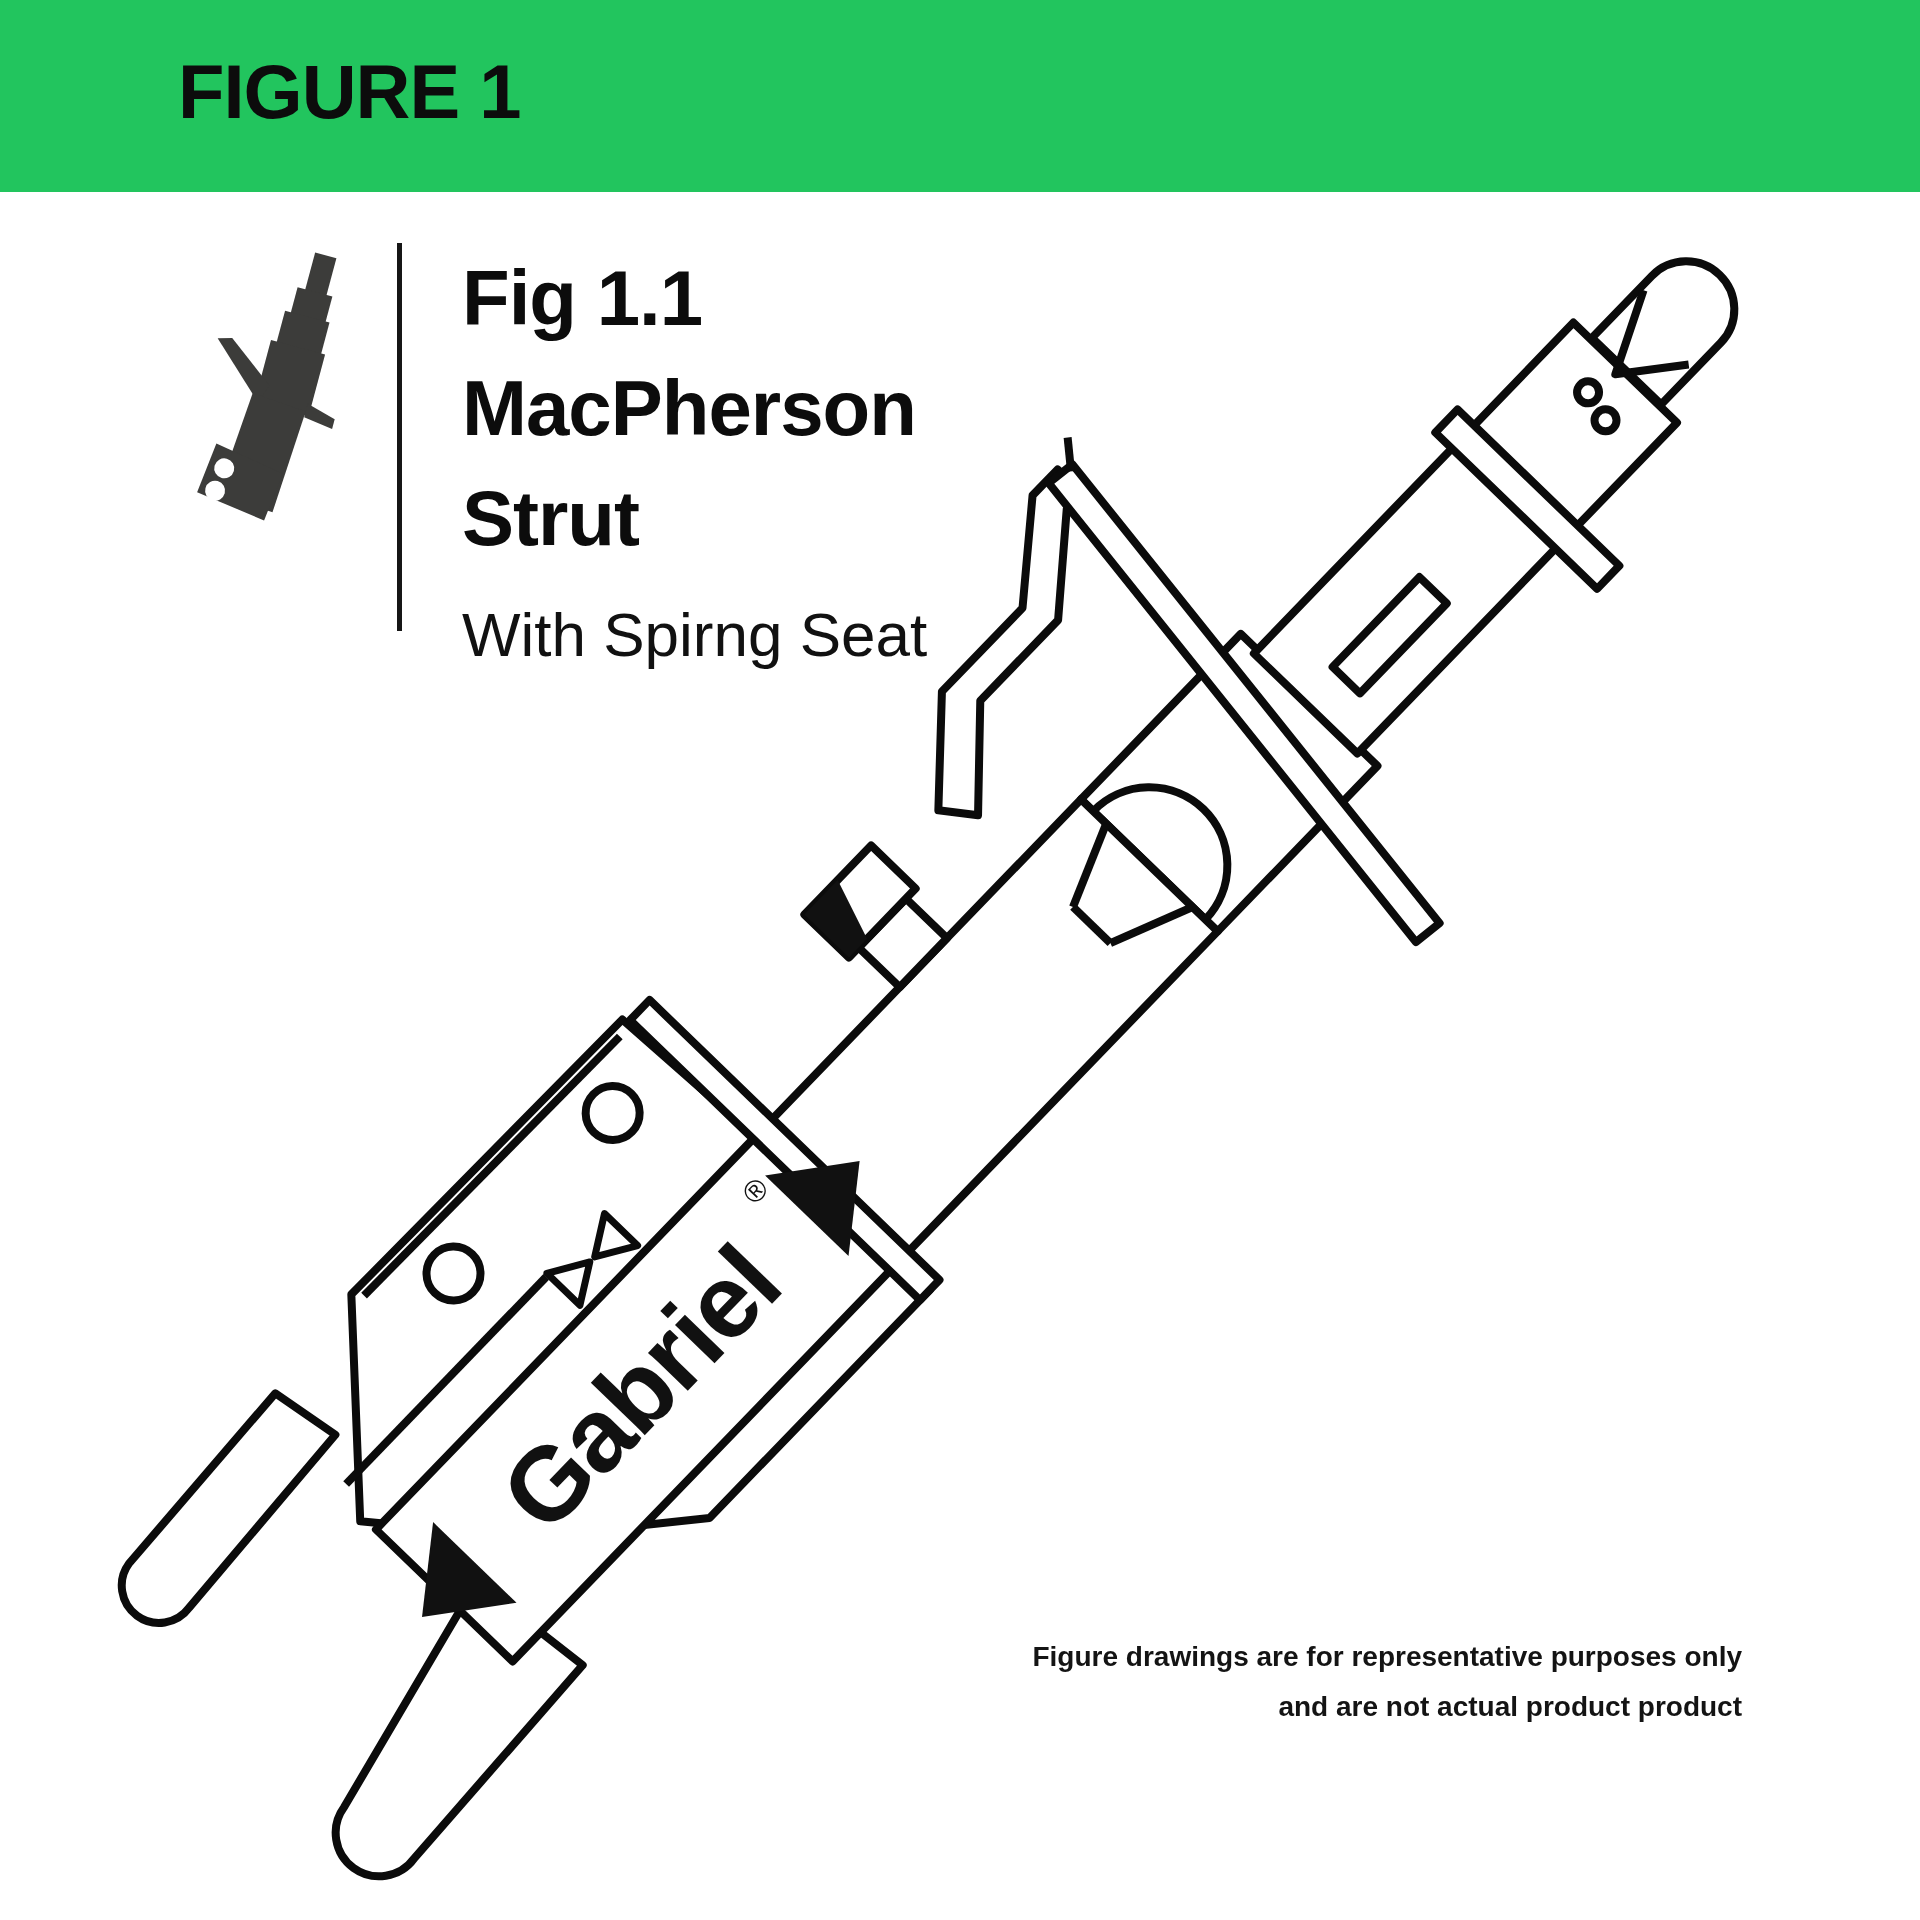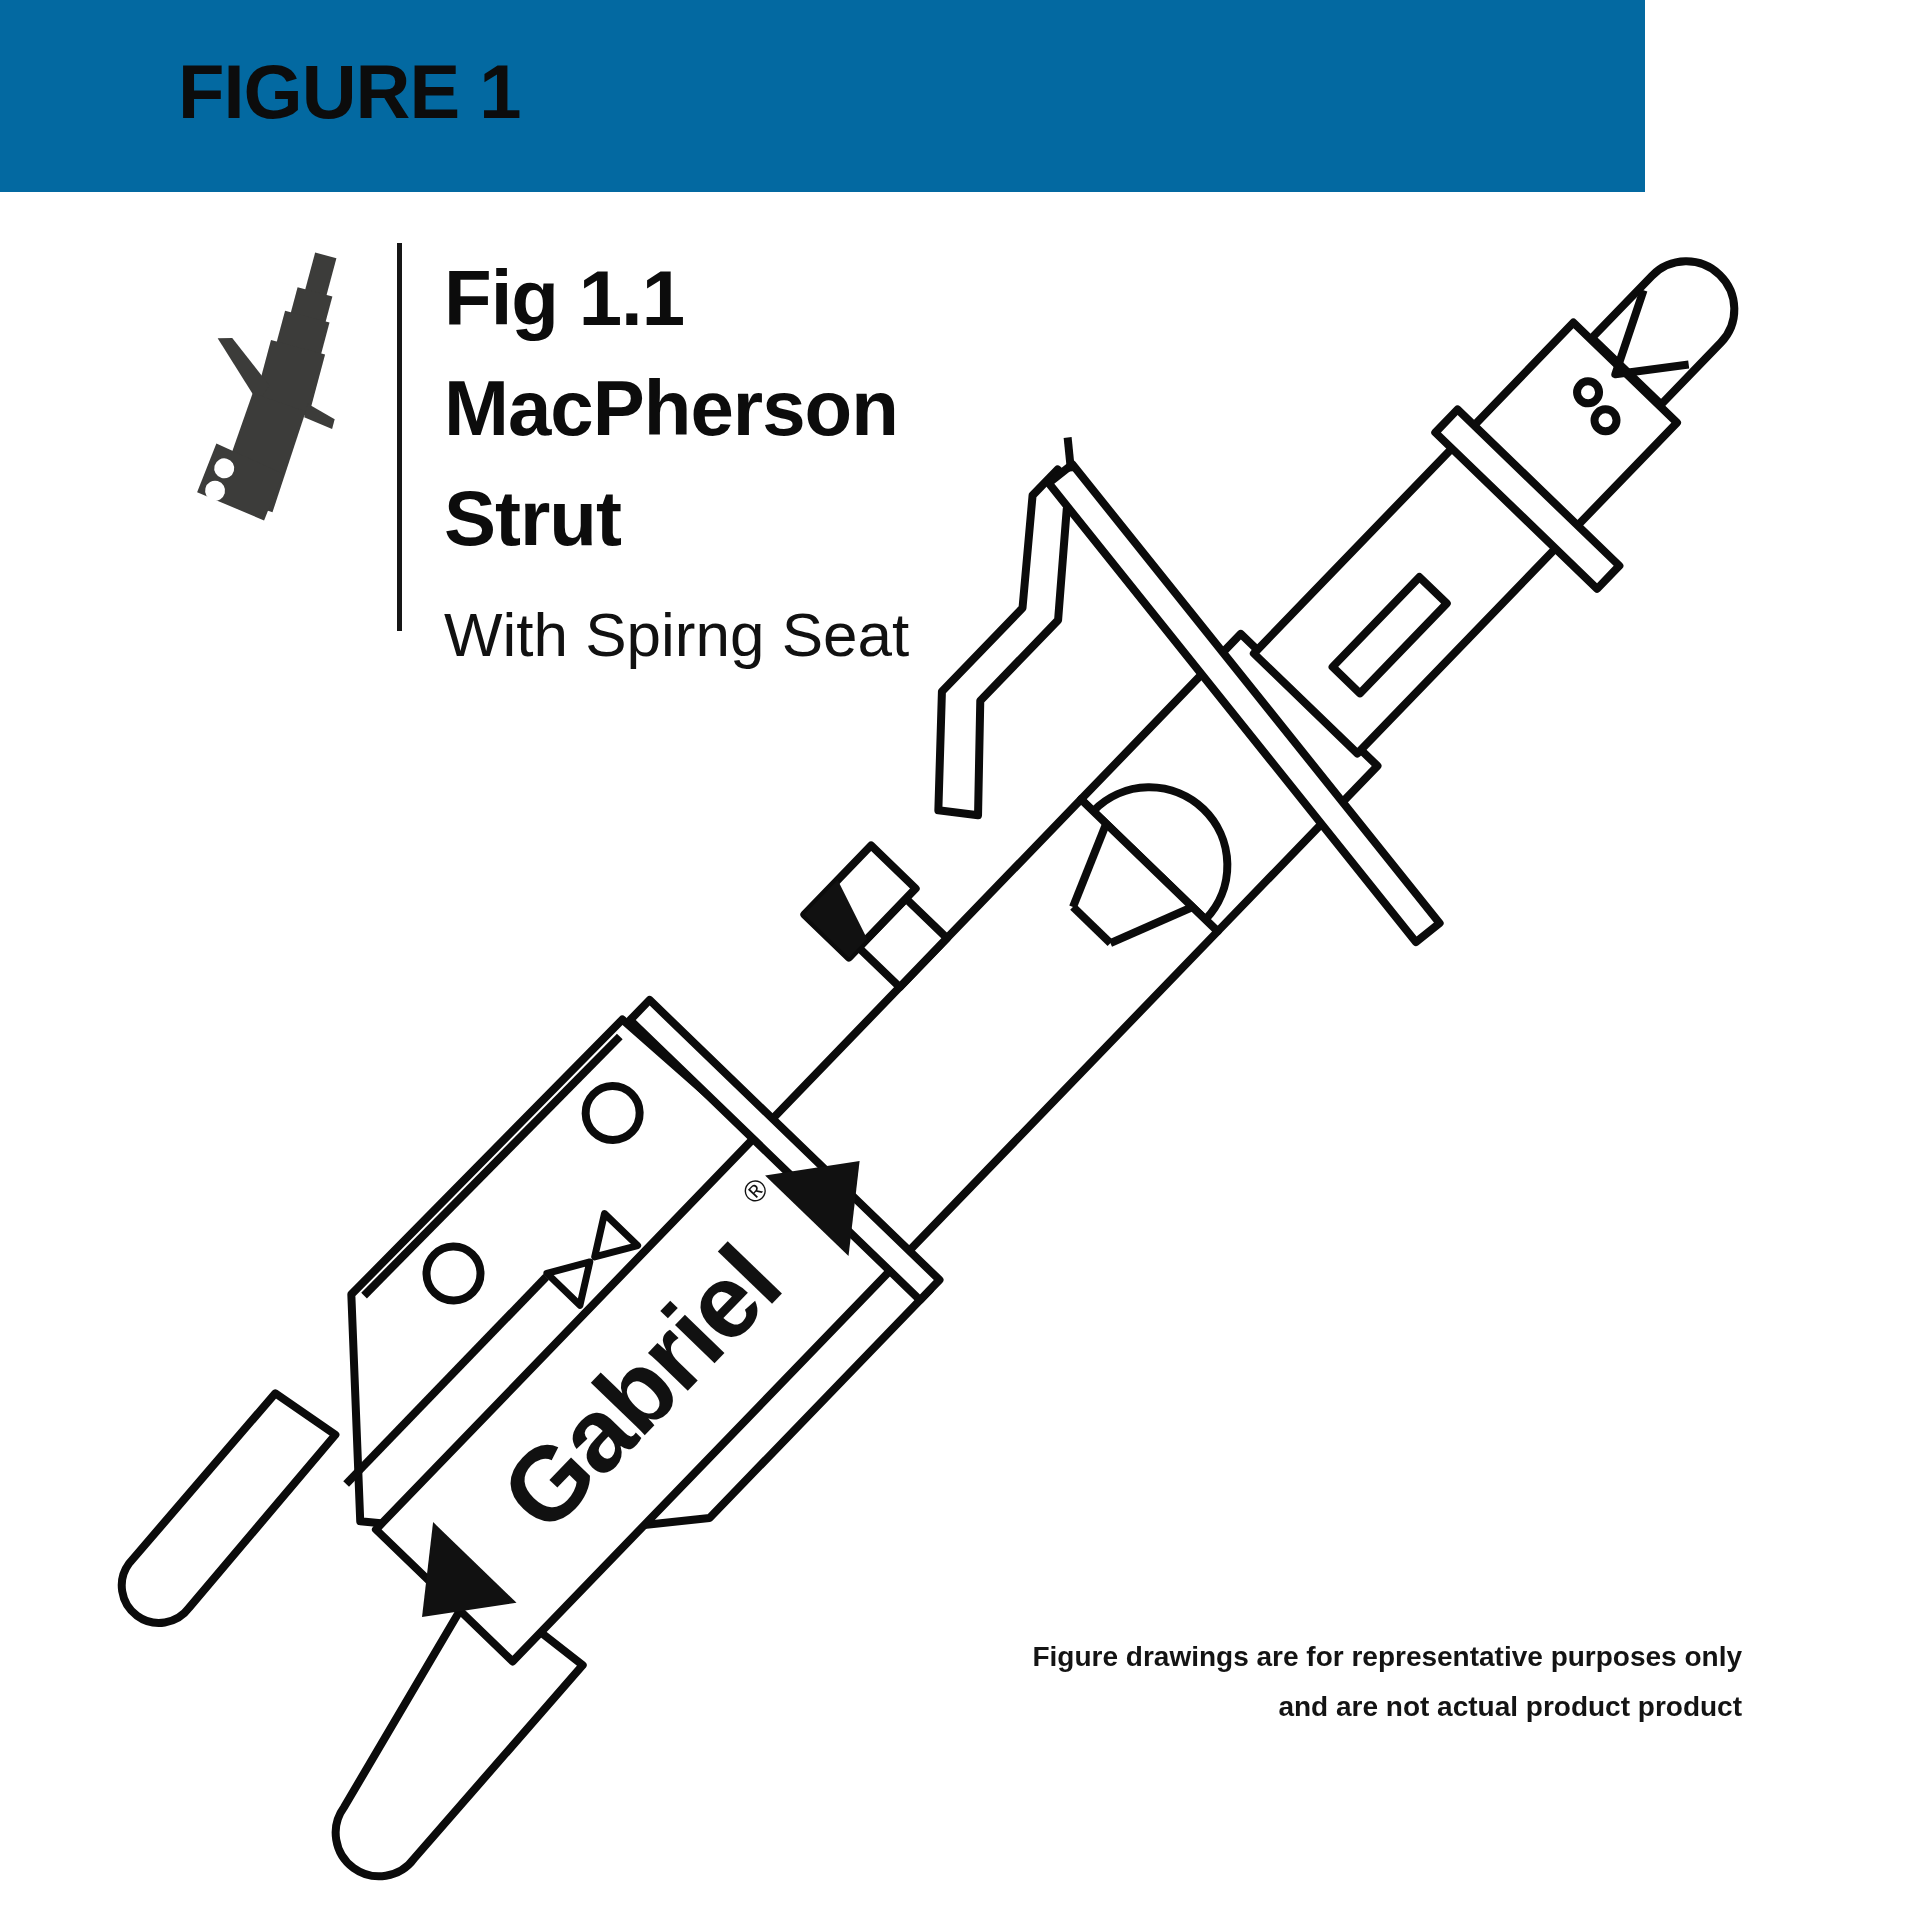--- a/index.html
+++ b/index.html
@@ -4,31 +4,31 @@
 <style>
   html,body{margin:0;padding:0;}
   body{
     width:1920px;height:1920px;
     background:#ffffff;
     font-family:"Liberation Sans", sans-serif;
     position:relative;
     overflow:hidden;
   }
   .header{
-    position:absolute;left:0;top:0;width:1645px;height:192px;
-    background:#0369a1;
+    position:absolute;left:0;top:0;width:1920px;height:192px;
+    background:#22c55e;
   }
   .header h1{
     margin:0;position:absolute;left:178px;top:48px;
     font-size:76px;font-weight:800;letter-spacing:-1px;color:#0c0c0c;
   }
   .fig-label{
     position:absolute;left:397px;top:243px;height:388px;
     border-left:5px solid #161616;
-    padding-left:42px;
+    padding-left:60px;
   }
   .fig-label .bold-line{
     font-size:78px;font-weight:800;color:#0c0c0c;line-height:110px;
     letter-spacing:-1px;white-space:nowrap;
   }
   .fig-label .subtitle{
     font-size:62px;font-weight:400;color:#111111;margin-top:26px;
     white-space:nowrap;letter-spacing:0px;
   }
   .icon-wrap{

